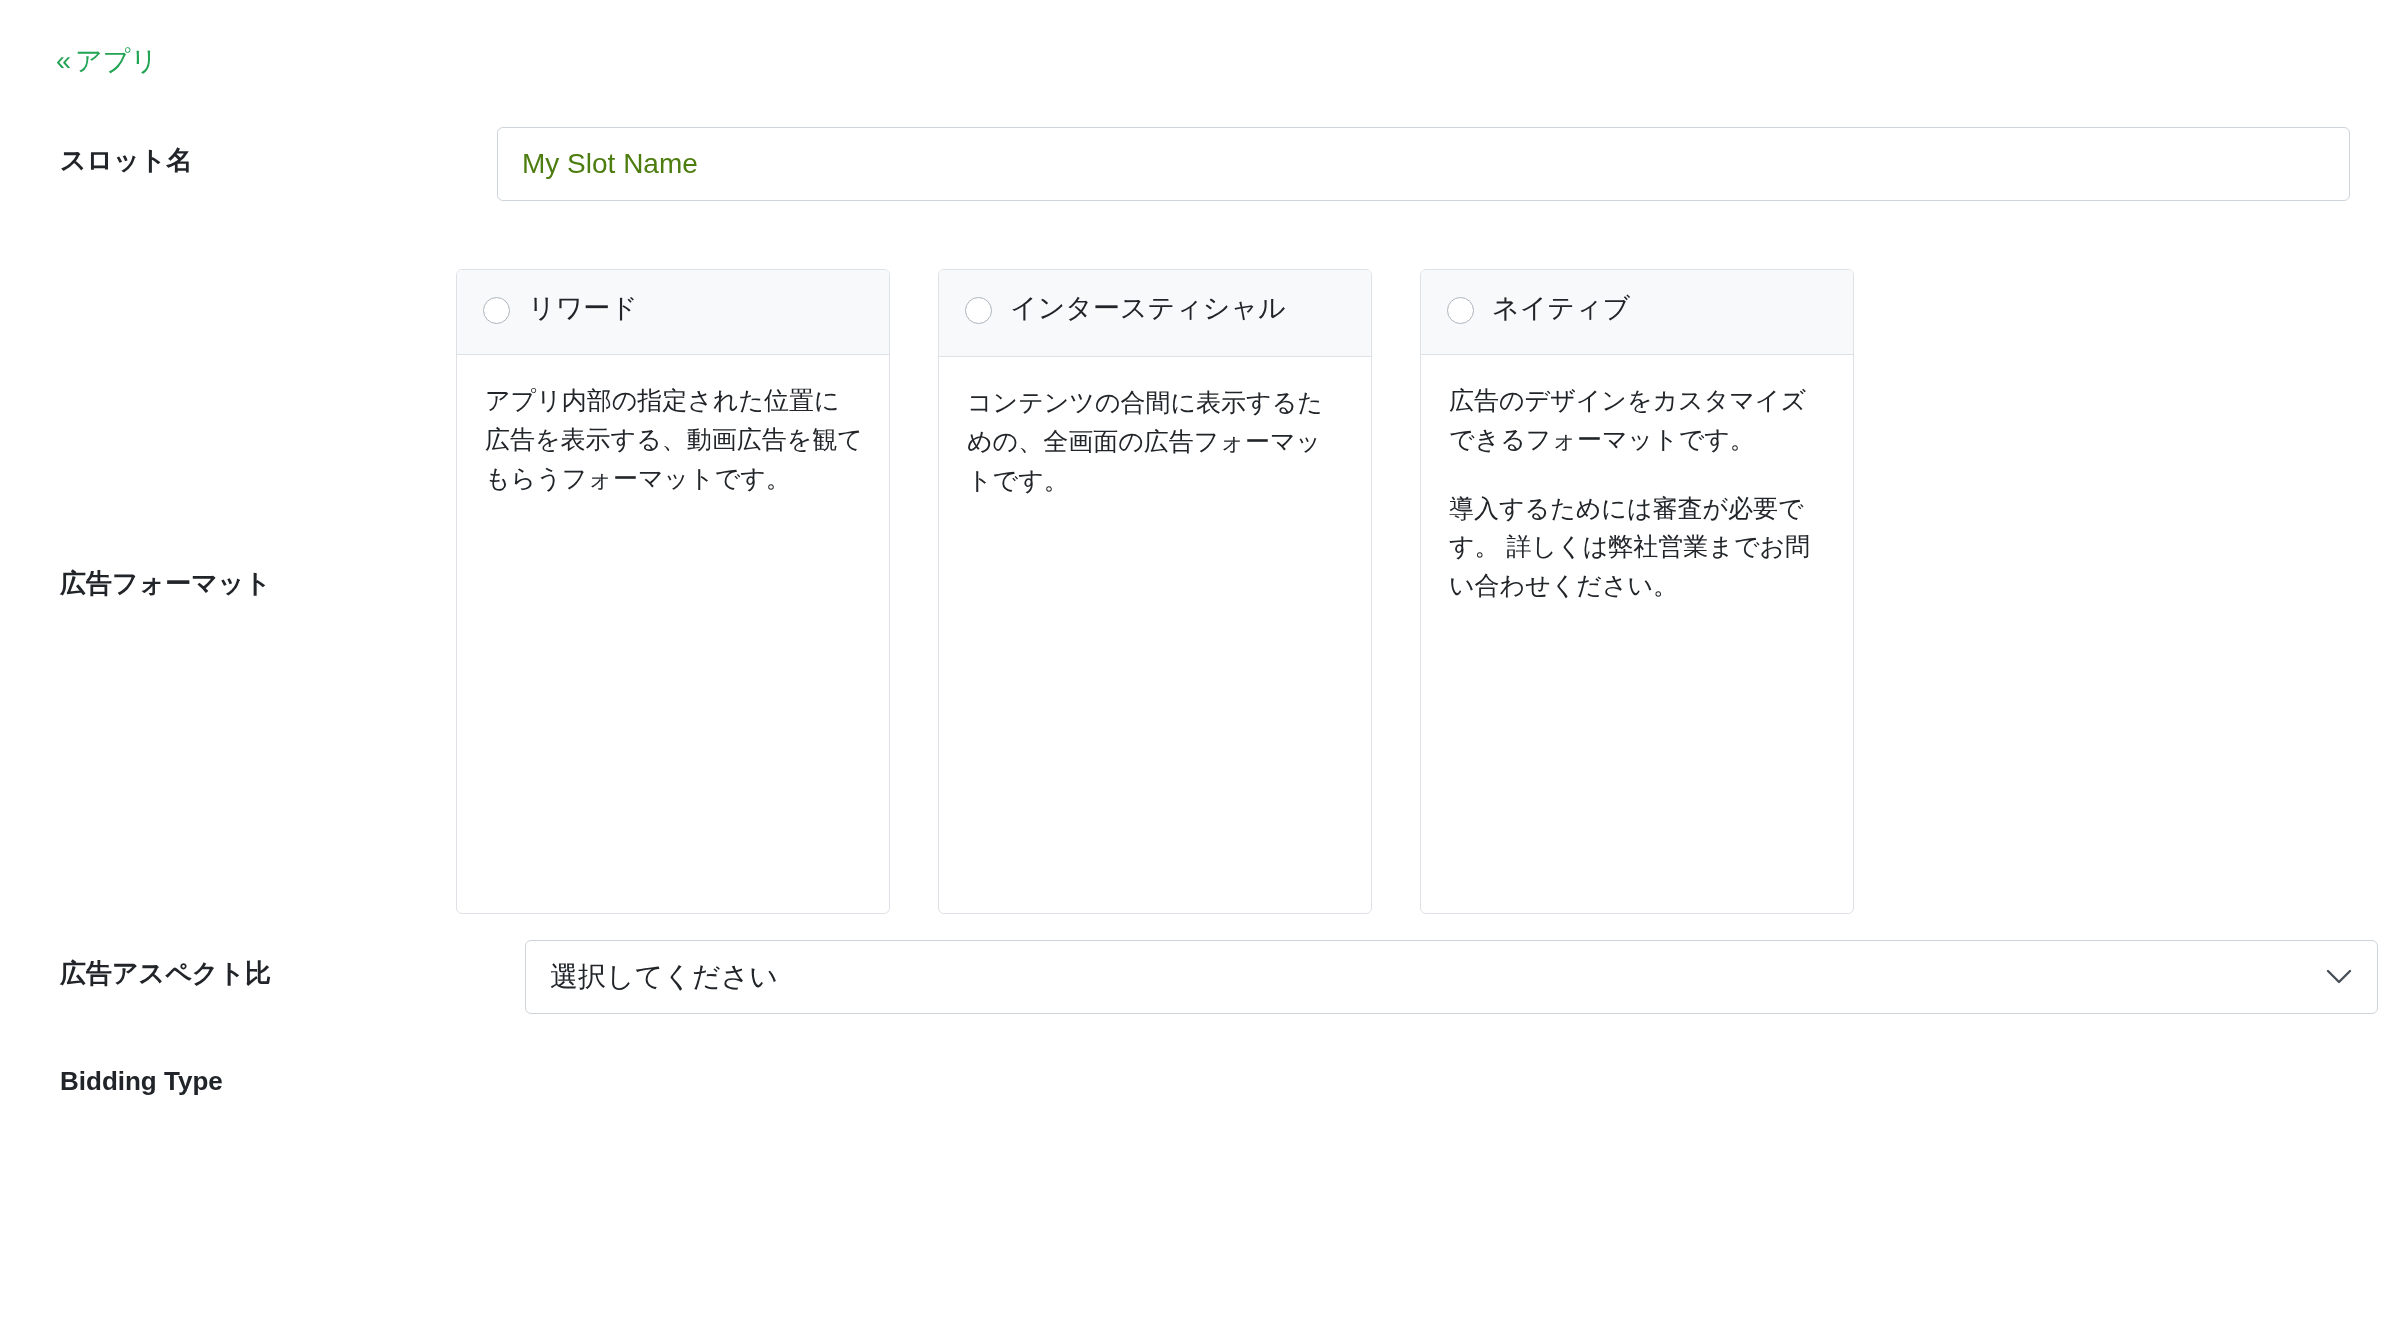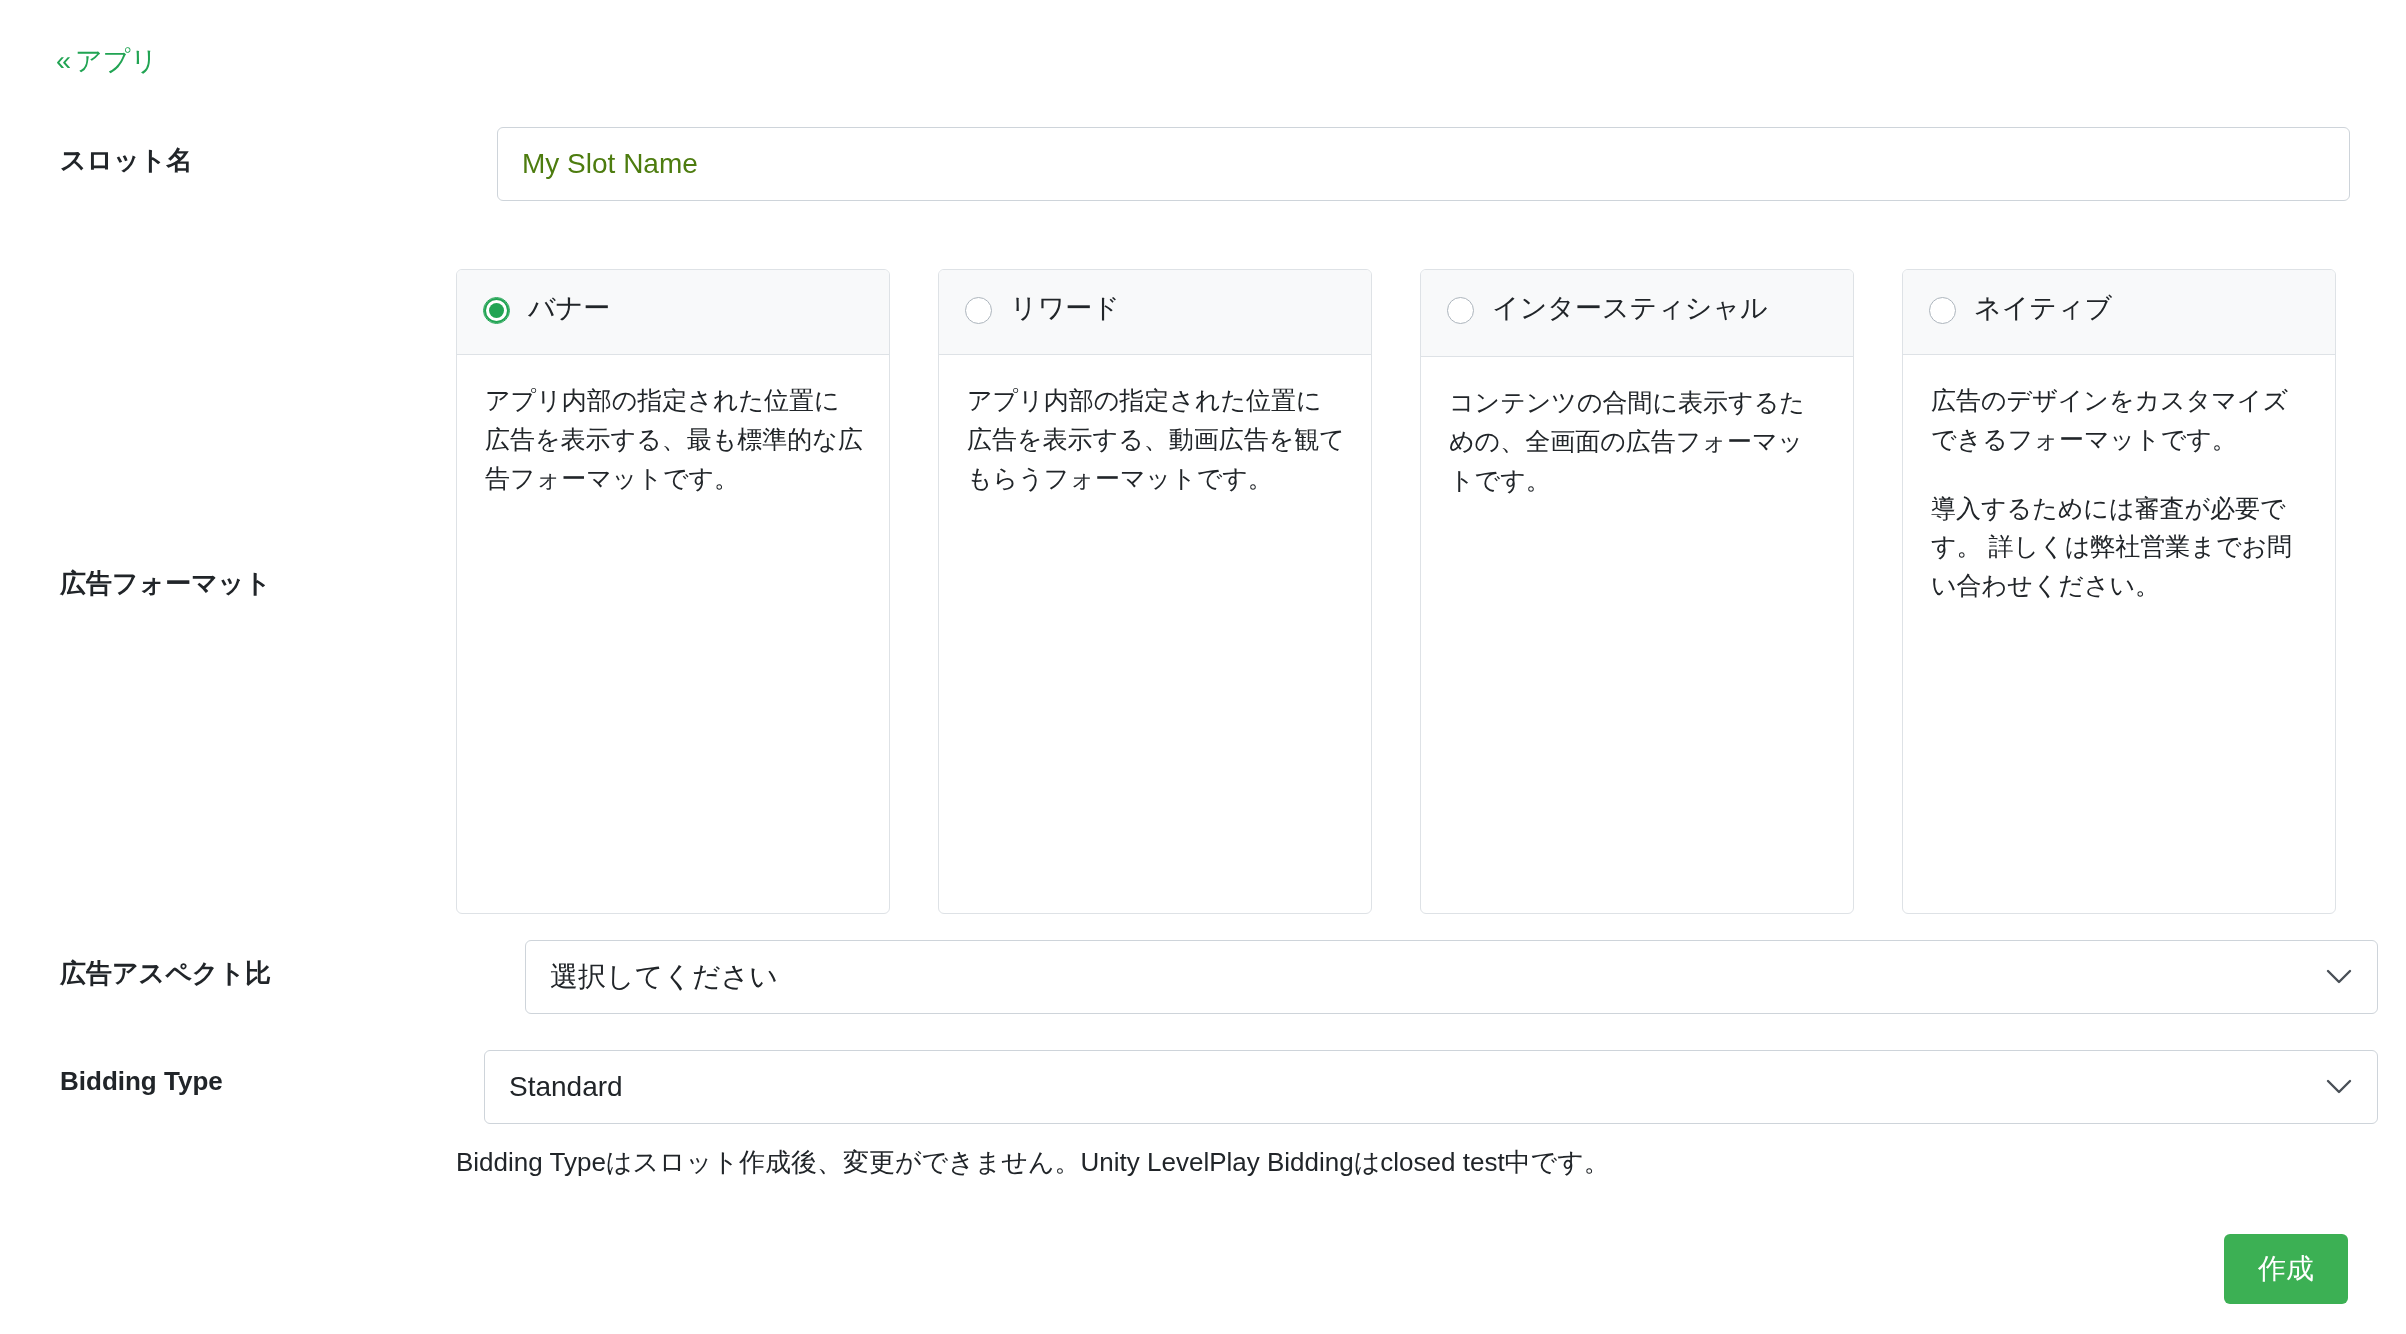--- a/index.html
+++ b/index.html
@@ -229,29 +229,20 @@
       <input class="text-input" type="text" value="My Slot Name" placeholder="スロット名" style="">
     </div>
   </div>
 
   
   <div class="form-row row-gap-b">
     <div class="form-label">広告フォーマット</div>
     <div class="form-field">
       <div class="cards">
 
-        <div class="card">
-          <div class="card-head">
-            <span class="radio checked"></span>
-            <span class="card-title">バナー</span>
-          </div>
-          <div class="card-body">
-            <p>アプリ内部の指定された位置に広告を表示する、最も標準的な広告フォーマットです。</p>
-          </div>
-        </div>
 
         <div class="card">
           <div class="card-head">
             <span class="radio"></span>
             <span class="card-title">リワード</span>
           </div>
           <div class="card-body">
             <p>アプリ内部の指定された位置に広告を表示する、動画広告を観てもらうフォーマットです。</p>
           </div>
         </div>
@@ -292,30 +283,15 @@
             <path d="M2 2 L13 13 L24 2" stroke="#495057" stroke-width="2.4" fill="none" stroke-linecap="round" stroke-linejoin="round"></path>
           </svg>
         </span>
       </div>
     </div>
   </div>
 
   
   <div class="form-row">
     <div class="form-label">Bidding Type</div>
-    <div class="form-field">
-      <div class="select-wrap">
-        <div class="select-box">Standard</div>
-        <span class="select-chevron">
-          <svg width="26" height="16" viewBox="0 0 26 16" fill="none" xmlns="http://www.w3.org/2000/svg">
-            <path d="M2 2 L13 13 L24 2" stroke="#495057" stroke-width="2.4" fill="none" stroke-linecap="round" stroke-linejoin="round"></path>
-          </svg>
-        </span>
-      </div>
-      <div class="help-text">Bidding Typeはスロット作成後、変更ができません。Unity LevelPlay Biddingはclosed test中です。</div>
-
-      <div class="footer">
-        <button class="primary-btn">作成</button>
-      </div>
-    </div>
   </div>
 
 </div>
 
 </body></html>

